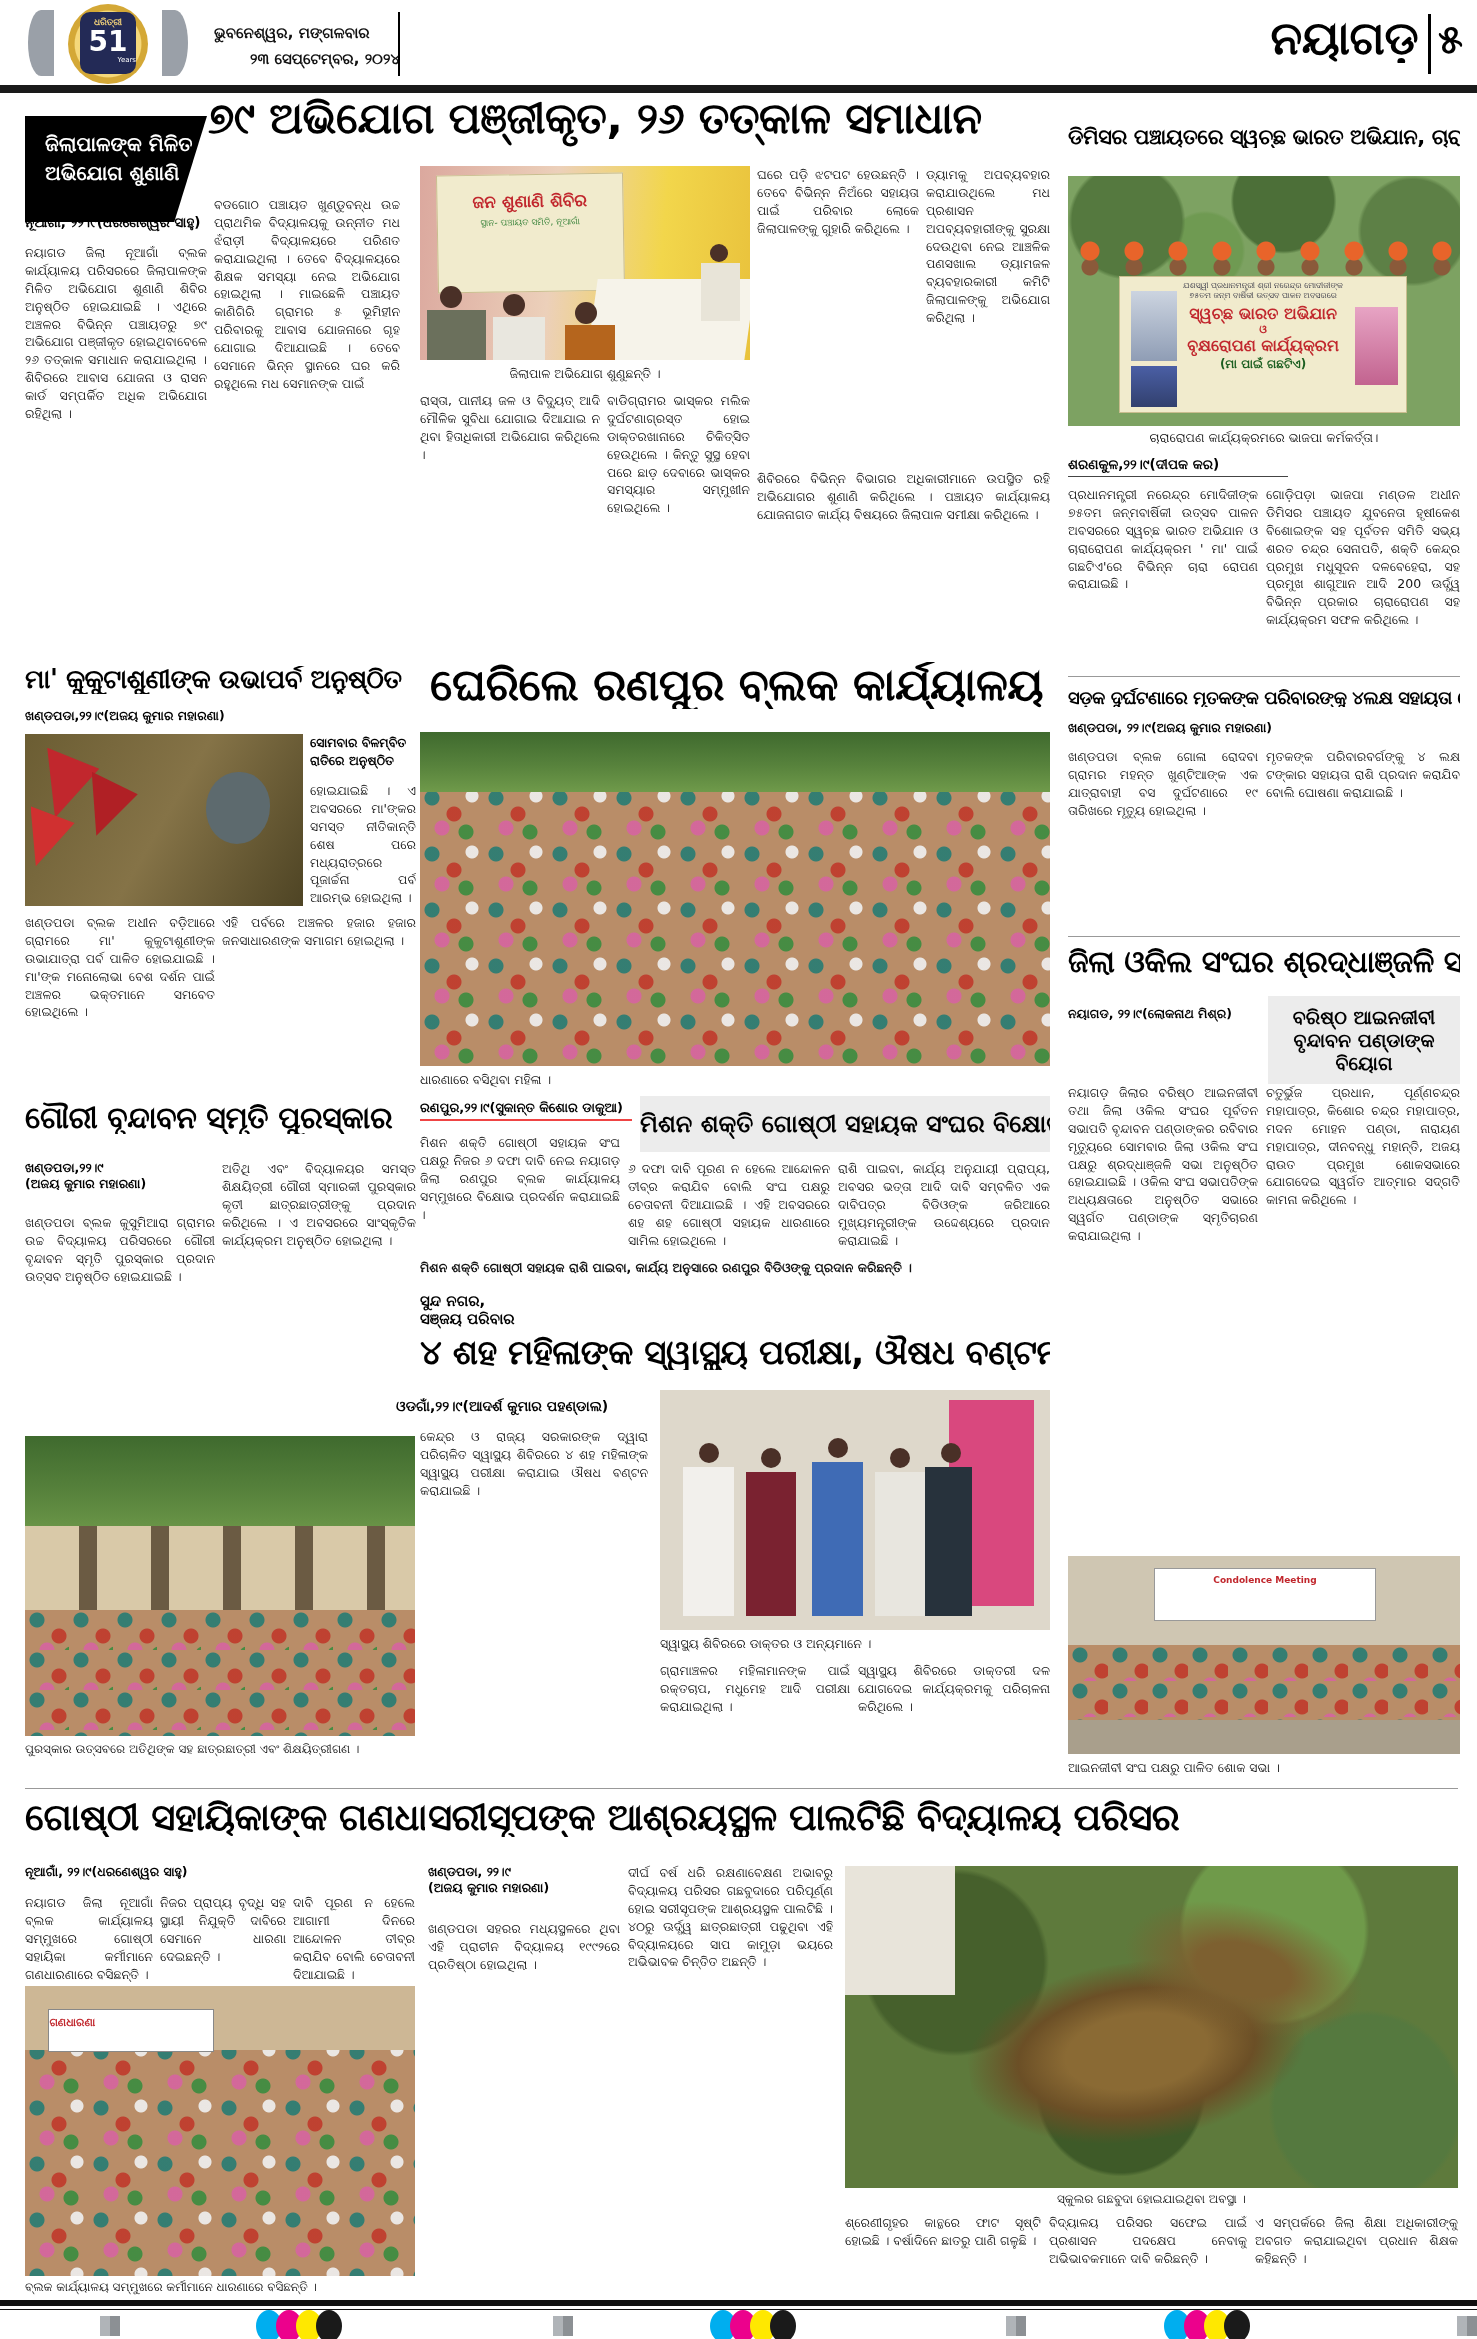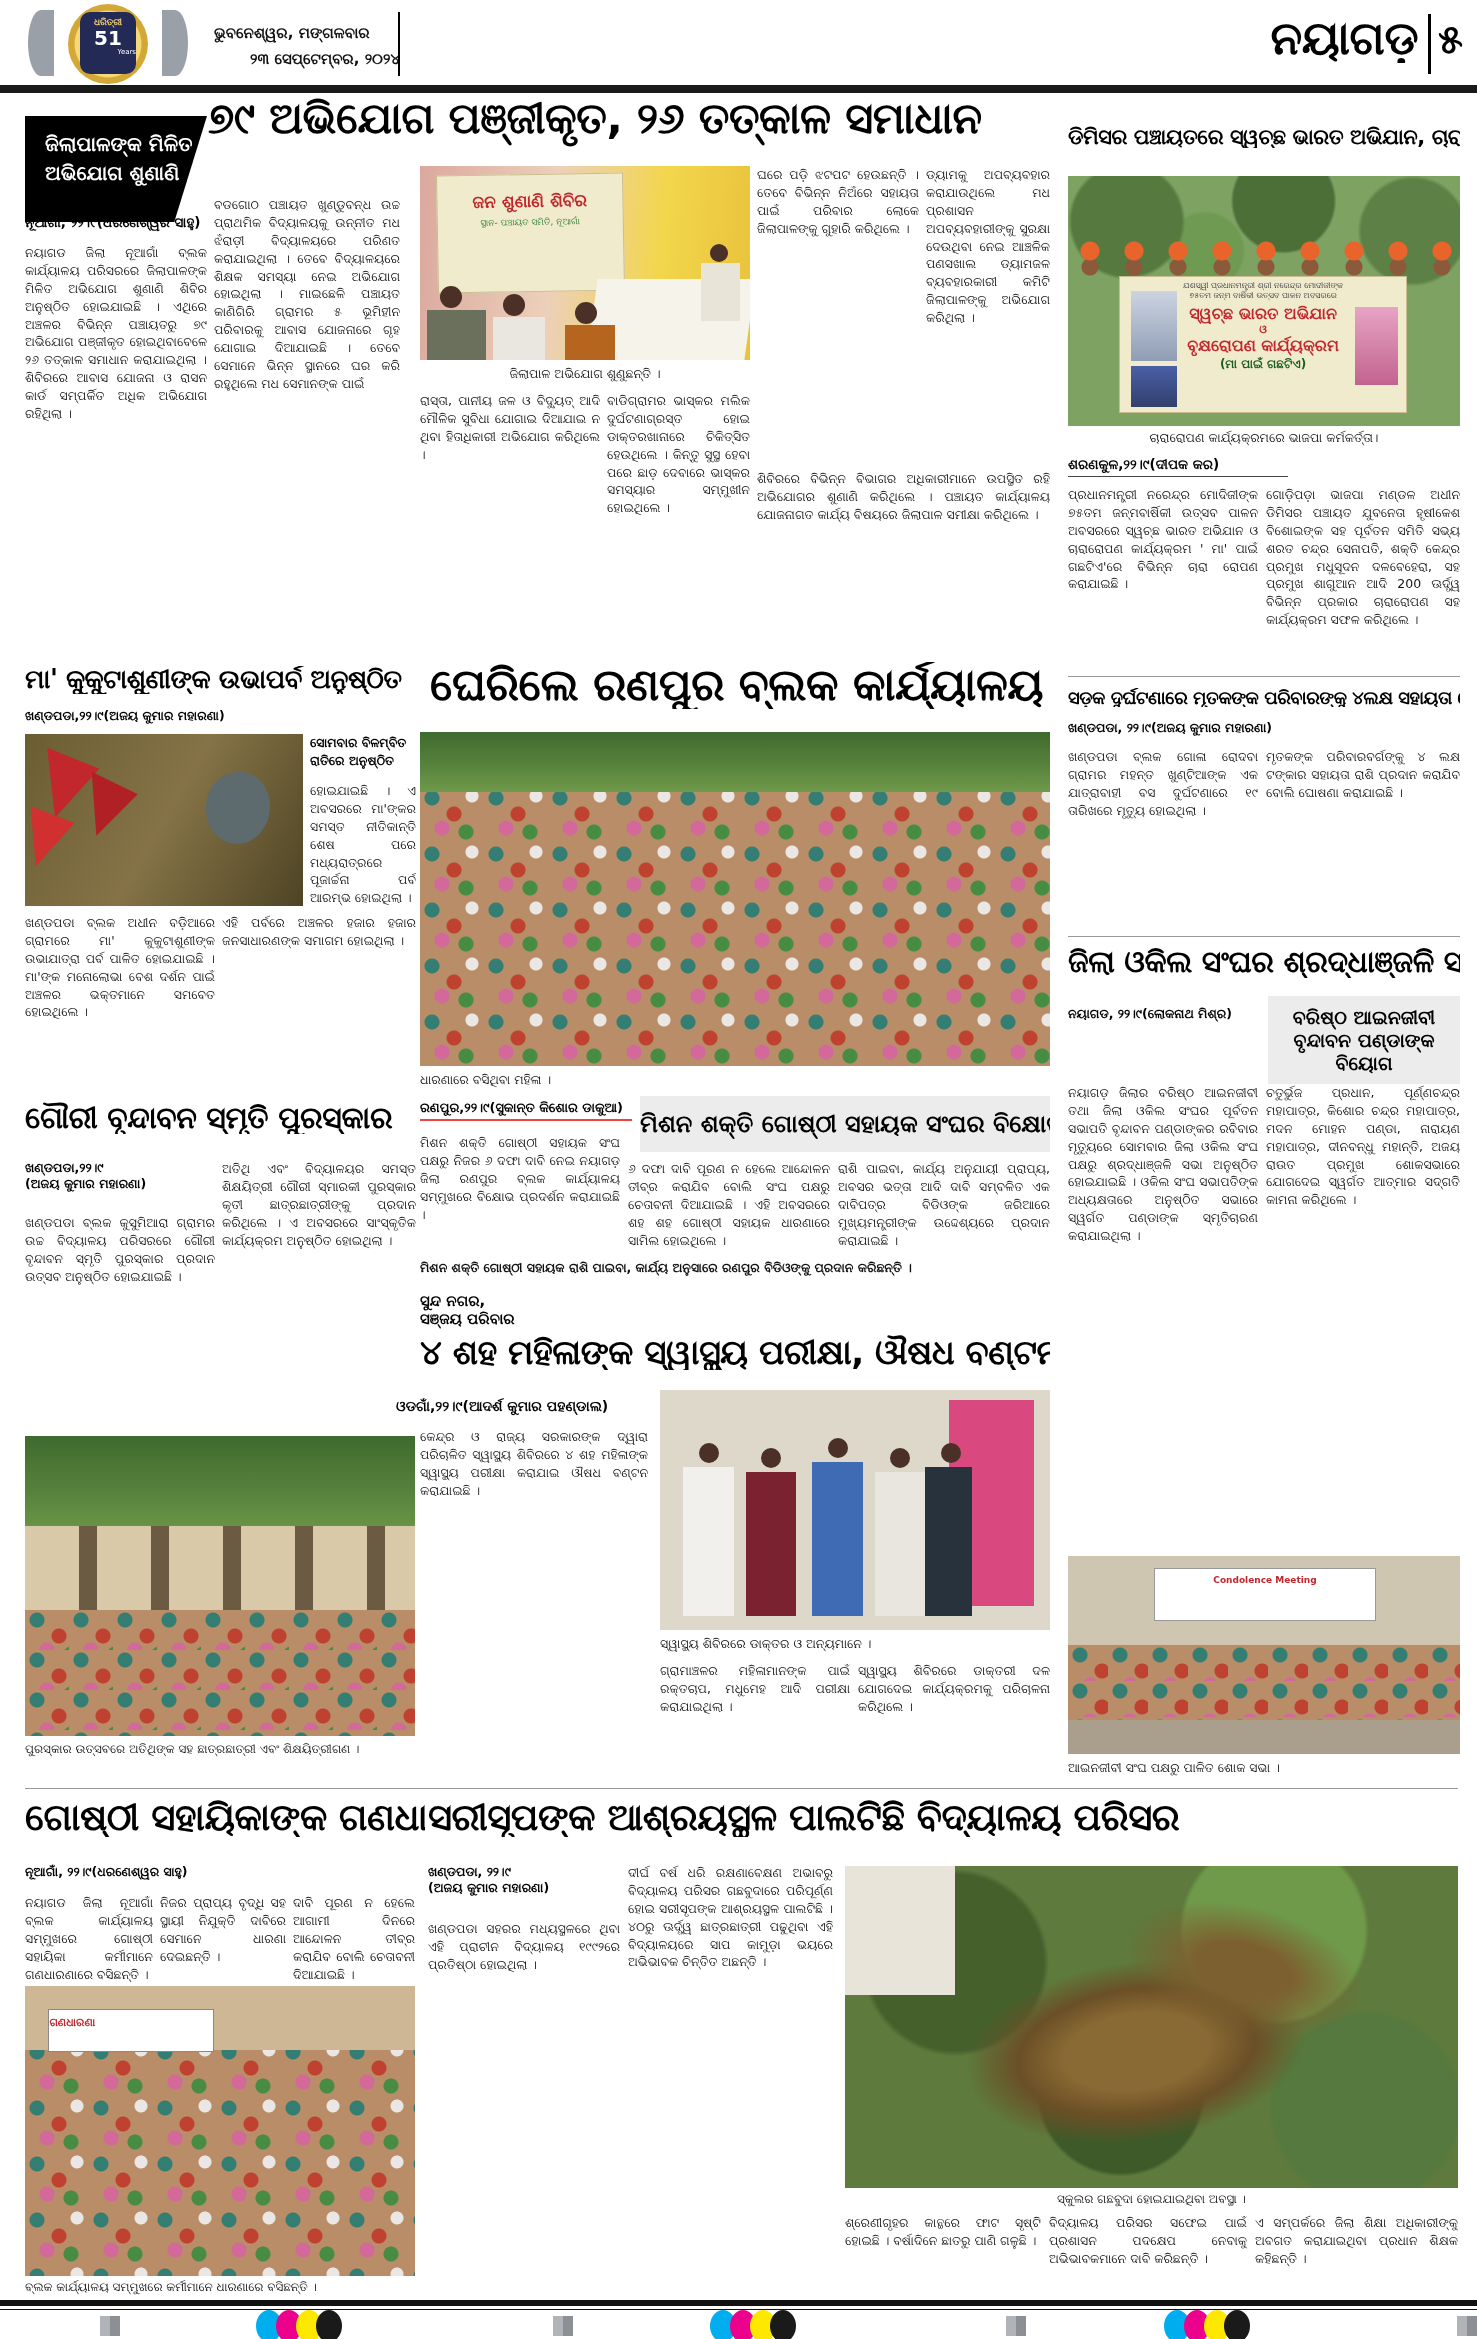--- a/index.html
+++ b/index.html
@@ -35,21 +35,21 @@
 
 <div id="page">
 
   <div class="abs" style="left:0;top:0;width:1477px;height:85px;">
     <div class="abs" style="left:28px;top:2px;width:160px;height:82px;">
       <div class="abs" style="left:0;top:8px;width:26px;height:66px;border-radius:50% 0 0 50%;background:#9aa0a8;"></div>
       <div class="abs" style="right:0;top:8px;width:26px;height:66px;border-radius:0 50% 50% 0;background:#9aa0a8;"></div>
       <div class="abs" style="left:40px;top:2px;width:80px;height:80px;border-radius:50%;background:radial-gradient(circle,#f5d87a 0 58%,#d4a836 60% 100%);"></div>
       <div class="abs" style="left:52px;top:10px;width:56px;height:62px;border-radius:10px;background:#232a56;text-align:center;color:#fff;">
         <div style="font-size:9px;color:#f2d27a;font-weight:700;margin-top:5px;">ଧରିତ୍ରୀ</div>
-        <div style="font-size:20px;font-weight:700;line-height:1;">51</div>
+        <div style="font-size:28px;font-weight:700;line-height:1;">51</div>
         <div style="font-size:7px;text-align:right;">Years</div>
       </div>
     </div>
     <div class="abs" style="left:214px;top:24px;font-size:15px;font-weight:700;">ଭୁବନେଶ୍ୱର, ମଙ୍ଗଳବାର</div>
     <div class="abs" style="left:214px;top:50px;font-size:15px;font-weight:700;margin-left:36px;">୨୩ ସେପ୍ଟେମ୍ବର, ୨୦୨୪</div>
     <div class="abs" style="left:398px;top:12px;width:2px;height:64px;background:#000;"></div>
     <div class="abs hl" style="left:1110px;top:14px;width:308px;font-size:46px;text-align:right;">ନୟାଗଡ଼</div>
     <div class="abs" style="left:1428px;top:14px;width:3px;height:60px;background:#000;"></div>
     <div class="abs hl" style="left:1438px;top:18px;width:36px;font-size:40px;">୫</div>
   </div>

